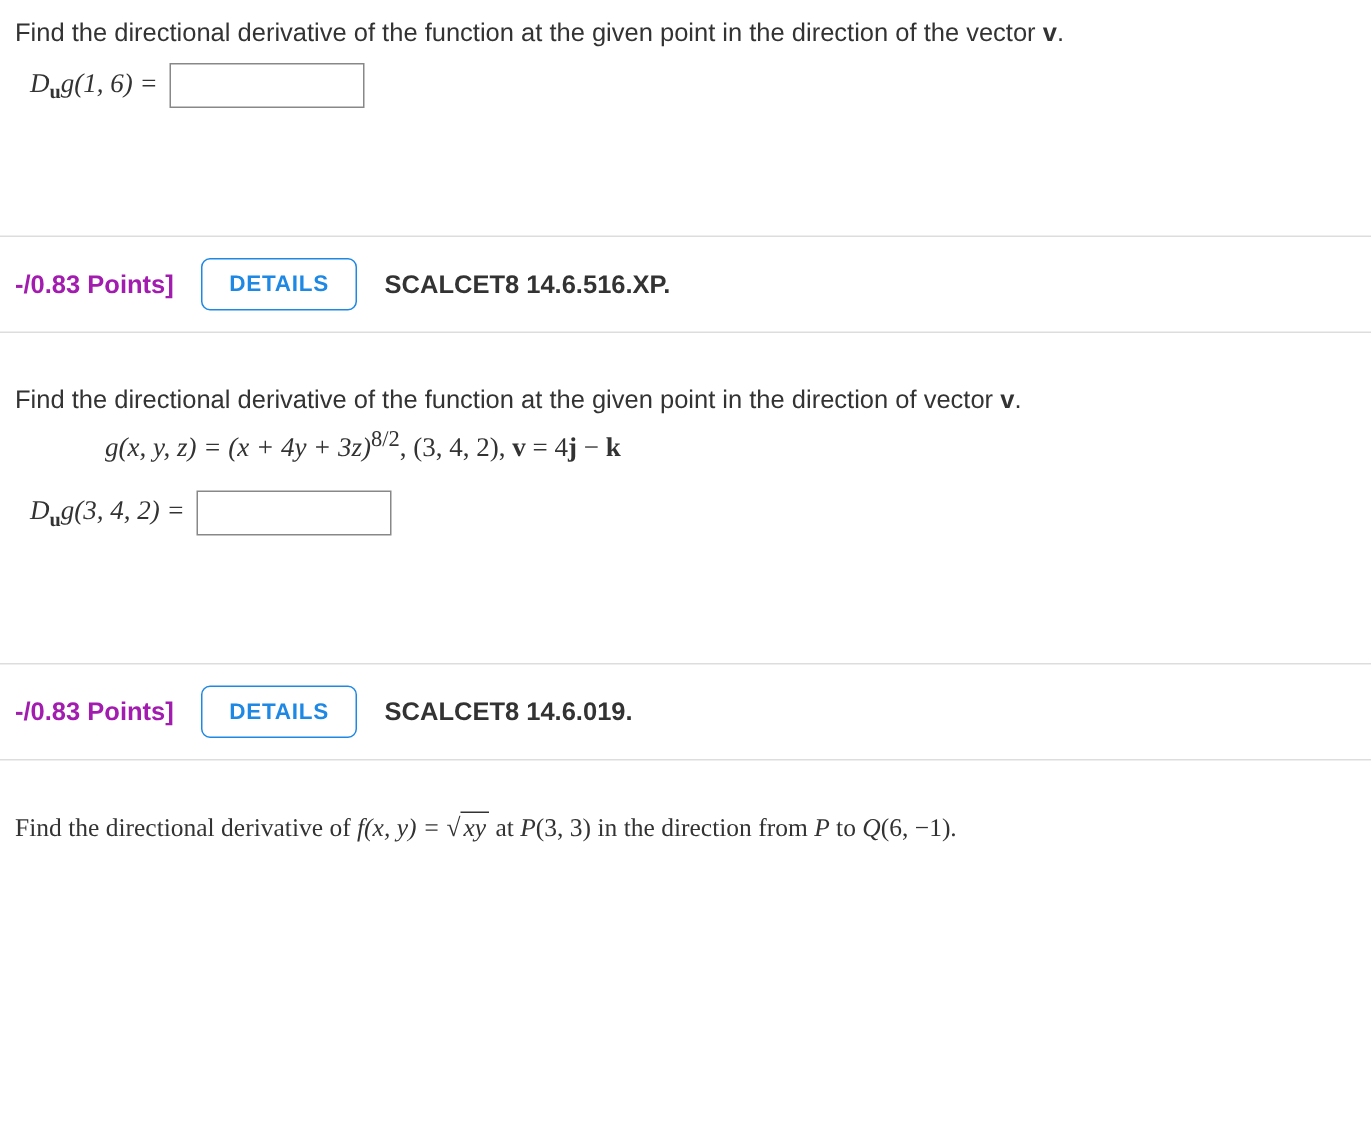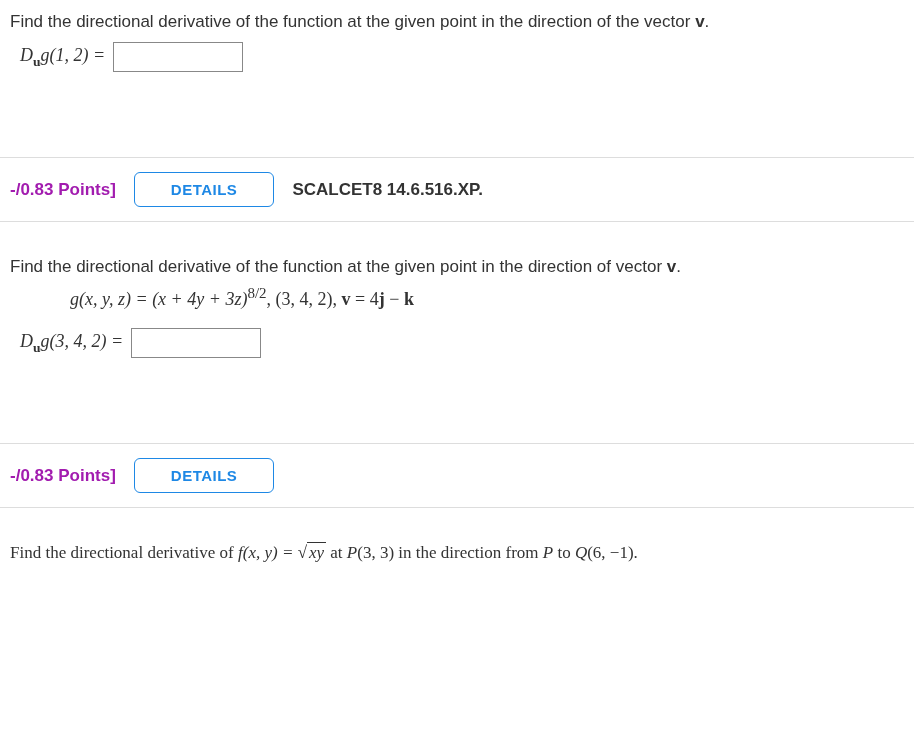--- a/index.html
+++ b/index.html
@@ -25,21 +25,21 @@
   }
   .points {
     font-weight: bold;
     color: #a21caf;
   }
   .details-btn {
     border: 1.5px solid #1e88e5;
     color: #1e88e5;
     background: #fff;
     border-radius: 6px;
-    padding: 8px 36px;
+    padding: 8px 18px;
     font-size: 15px;
     font-weight: 600;
     cursor: pointer;
     font-family: inherit;
     letter-spacing: 0.5px;
   }
   .source {
     color: #333;
     font-weight: bold;
     font-size: 17px;
@@ -92,21 +92,21 @@
 </style>
 </head>
 <body>
 
 <div class="section first-section">
   <p class="prompt">
     <span>Find the directional derivative of the function at the given point in the direction of the vector </span><b>v</b><span>.</span>
   </p>
   <div class="answer-line">
     <span>
-      <span>D</span><span class="sub">u</span><span>g(1, 2) = </span>
+      <span>D</span><span class="sub">u</span><span>g(1, 6) = </span>
     </span>
     <input type="text" class="input-box" style="">
   </div>
 </div>
 
 <div class="question-header">
   <span class="points">-/0.83 Points]</span>
   <button class="details-btn">DETAILS</button>
   <span class="source">SCALCET8 14.6.516.XP.</span>
 </div>
@@ -122,19 +122,20 @@
     <span>
       <span>D</span><span class="sub">u</span><span>g(3, 4, 2) = </span>
     </span>
     <input type="text" class="input-box" style="">
   </div>
 </div>
 
 <div class="question-header">
   <span class="points">-/0.83 Points]</span>
   <button class="details-btn">DETAILS</button>
+  <span class="source">SCALCET8 14.6.019.</span>
 </div>
 
 <div class="section">
   <p class="prompt" style="font-family: Verdana;">
     <span>Find the directional derivative of </span><span style="font-family: Georgia; font-style: italic;"><span>f(x, y) = </span><span class="sqrt"><span>xy</span></span></span><span> at </span><span style="font-family: Georgia; font-style: italic;">P</span><span>(3, 3) in the direction from </span><span style="font-family: Georgia; font-style: italic;">P</span><span> to </span><span style="font-family: Georgia; font-style: italic;">Q</span><span>(6, −1).</span>
   </p>
 </div>
 
 </body></html>

